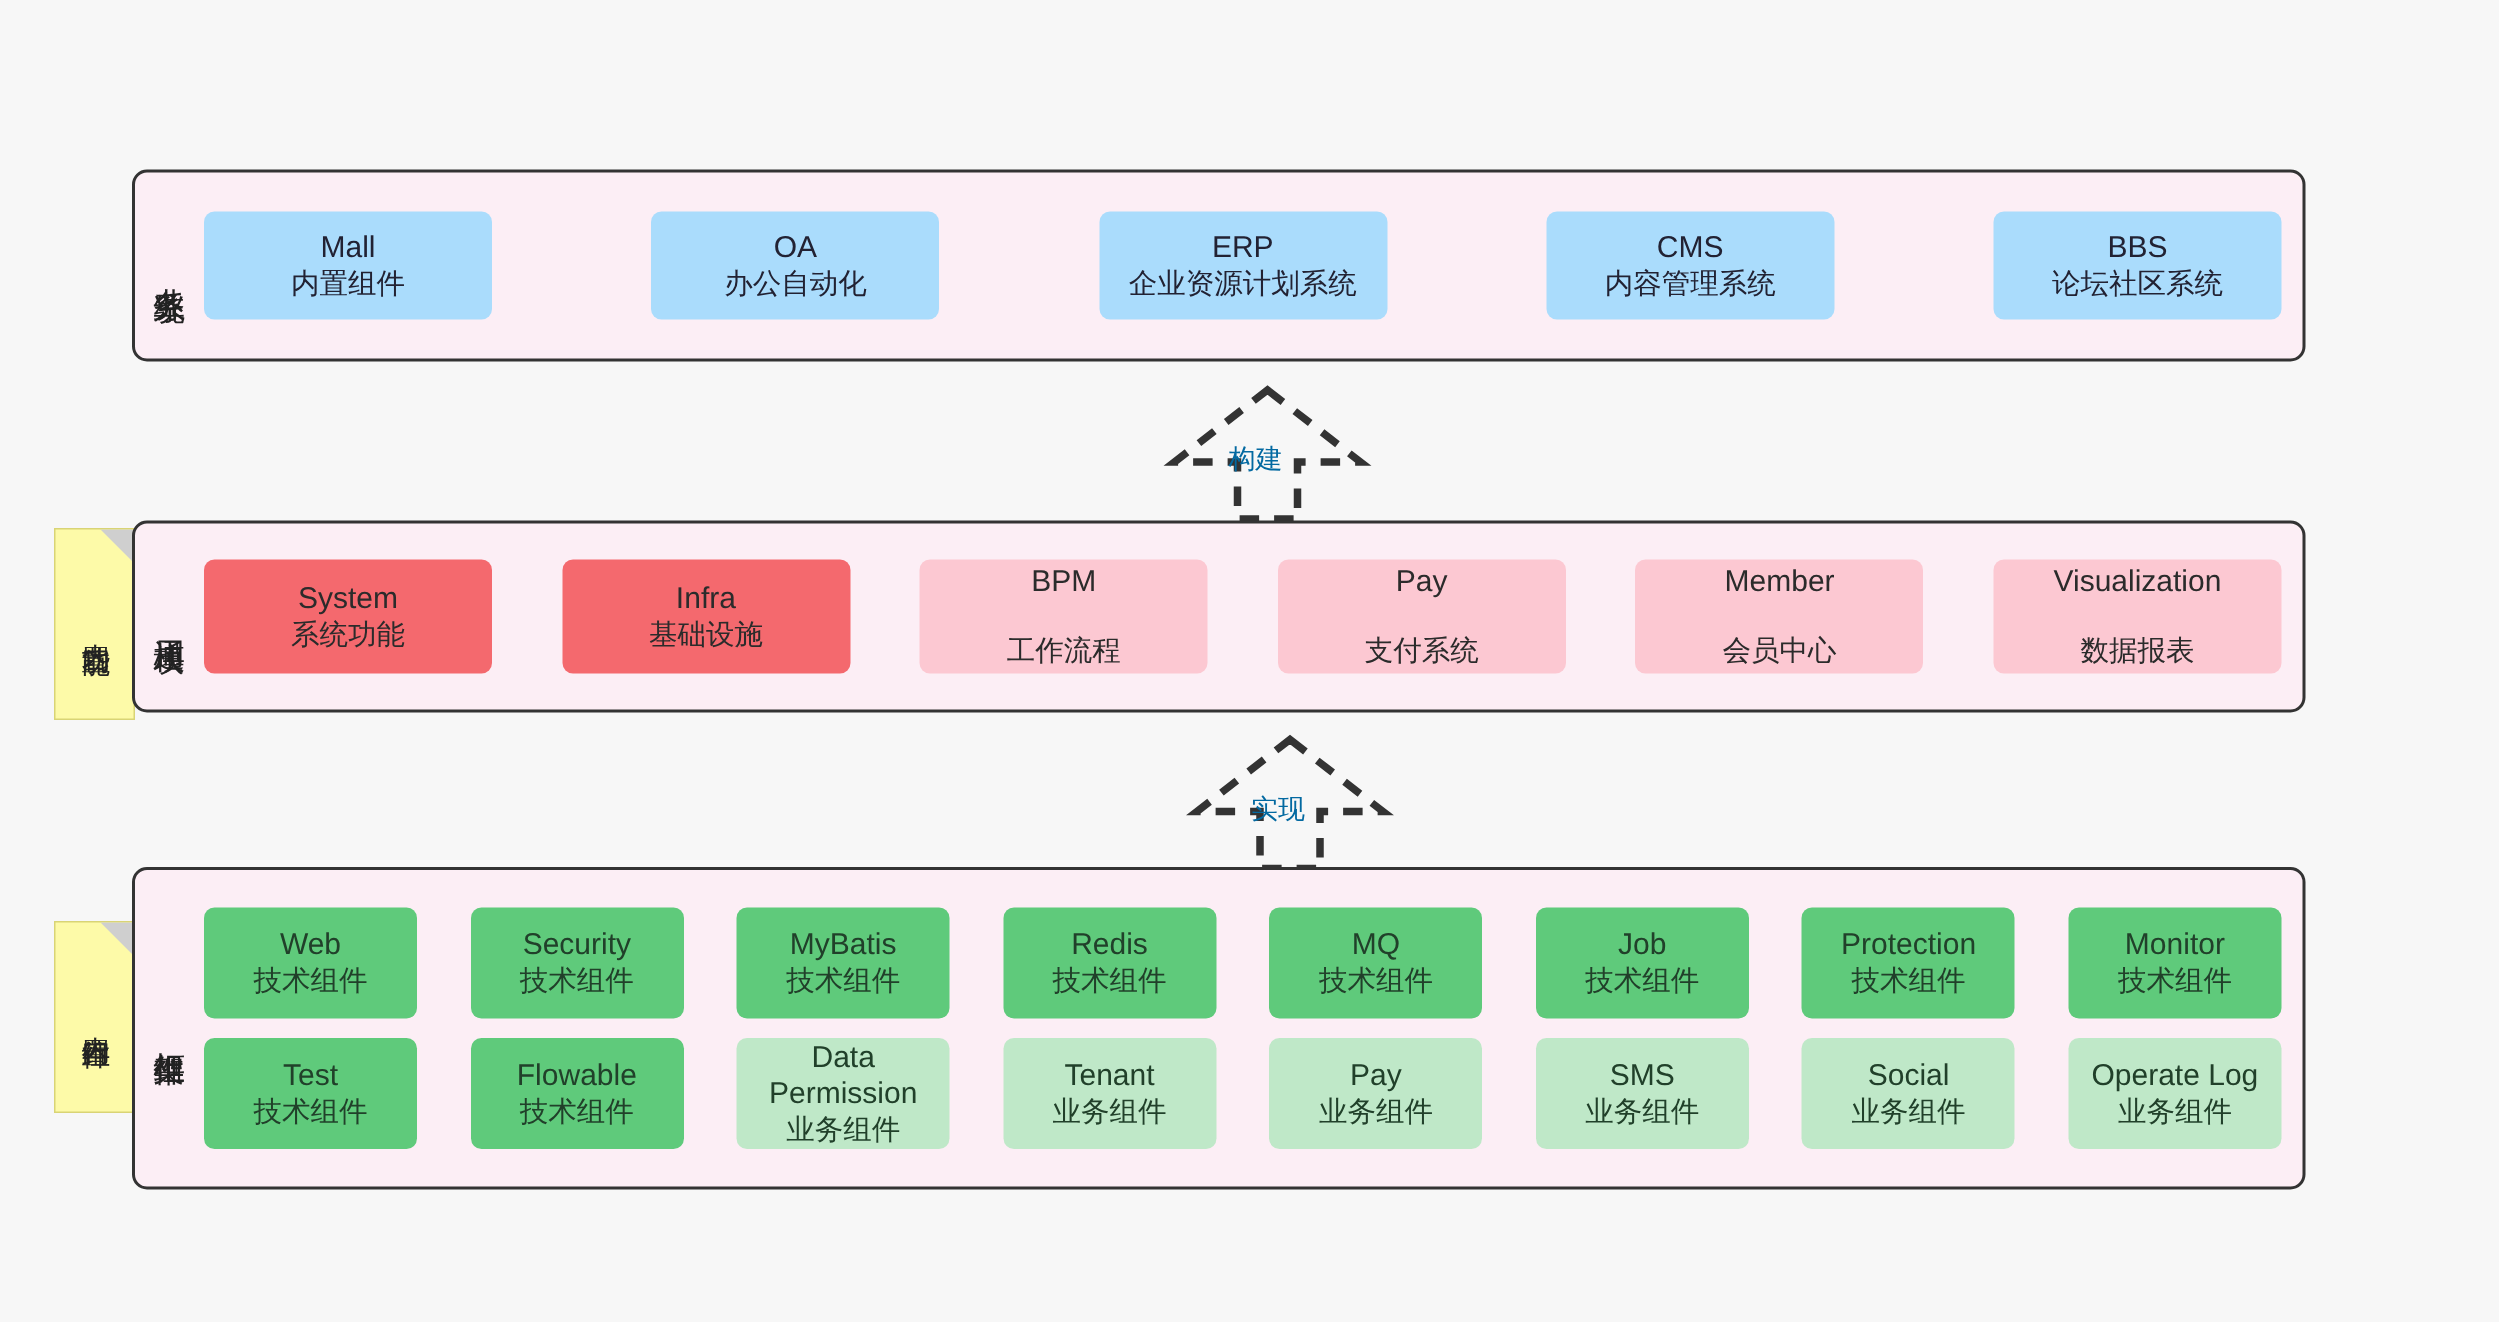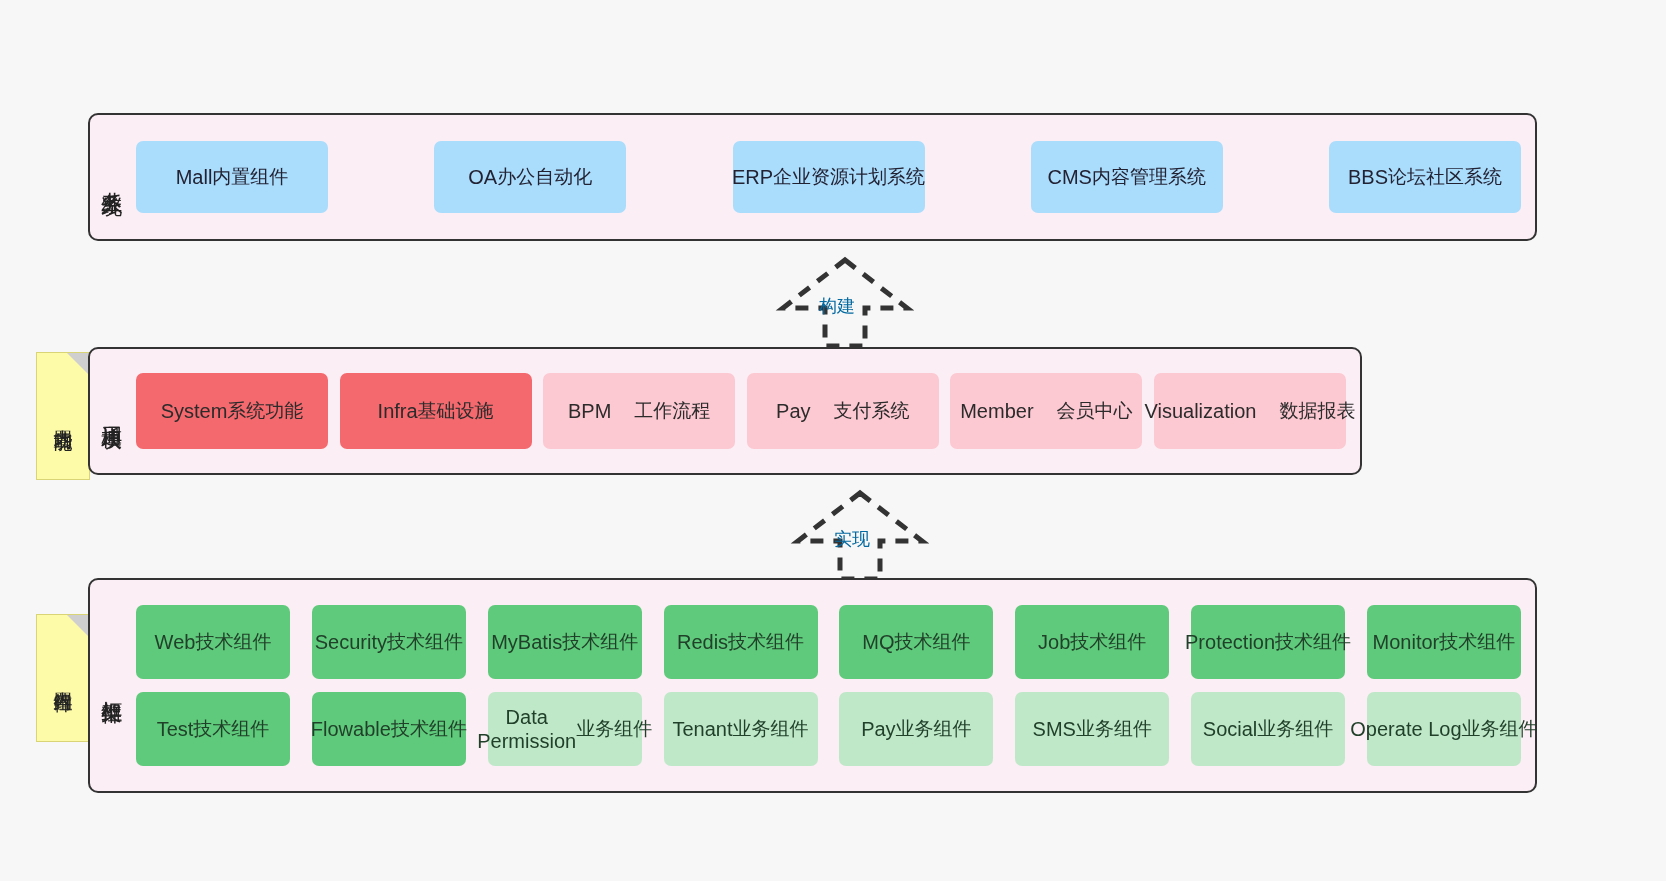--- a/index.html
+++ b/index.html
@@ -62,20 +62,21 @@
     flex-direction: row;
     gap: 0;
     justify-content: space-between;
   }
 
   
   .card {
     box-sizing: border-box;
     border-radius: 7px;
     display: flex;
+    flex-direction: column;
     align-items: center;
     justify-content: center;
     text-align: center;
     line-height: 1.22;
     color: #243028;
     padding: 4px 6px;
   }
   .card .t {
     font-size: 20px;
     white-space: nowrap;
@@ -90,26 +91,26 @@
   .c-red    { background: #f4696e; color: #2b2b2b; }
   .c-pink   { background: #fcc8d2; color: #2b2b2b; gap: 23px; }
   .c-green  { background: #5fca7b; color: #21402a; }
   .c-green-l{ background: #bfe8c8; color: #21402a; }
 
   
   #layer-business { left: 88px; top: 113px; width: 1449px; height: 128px; }
   #layer-business .card { width: 192px; height: 72px; }
   #layer-business .layer-body { padding: 0 14px 0 2px; }
 
-  #layer-common { left: 88px; top: 347px; width: 1274px; height: 128px; }
+  #layer-common { left: 88px; top: 347px; width: 1449px; height: 128px; }
   #layer-common .card { width: 192px; height: 76px; }
   #layer-common .layer-body { padding: 0 14px 0 2px; }
 
   #layer-framework { left: 88px; top: 578px; width: 1449px; height: 215px; }
-  #layer-framework .card { width: 154px; height: 74px; }
+  #layer-framework .card { width: 142px; height: 74px; }
   #layer-framework .layer-body { padding: 0 14px 0 2px; gap: 13px; }
   #layer-framework .layer-title { font-size: 21px; }
 
   
   .note {
     position: absolute;
     box-sizing: border-box;
     background: #fdfaa8;
     border: 1px solid #d9d475;
     display: flex;

